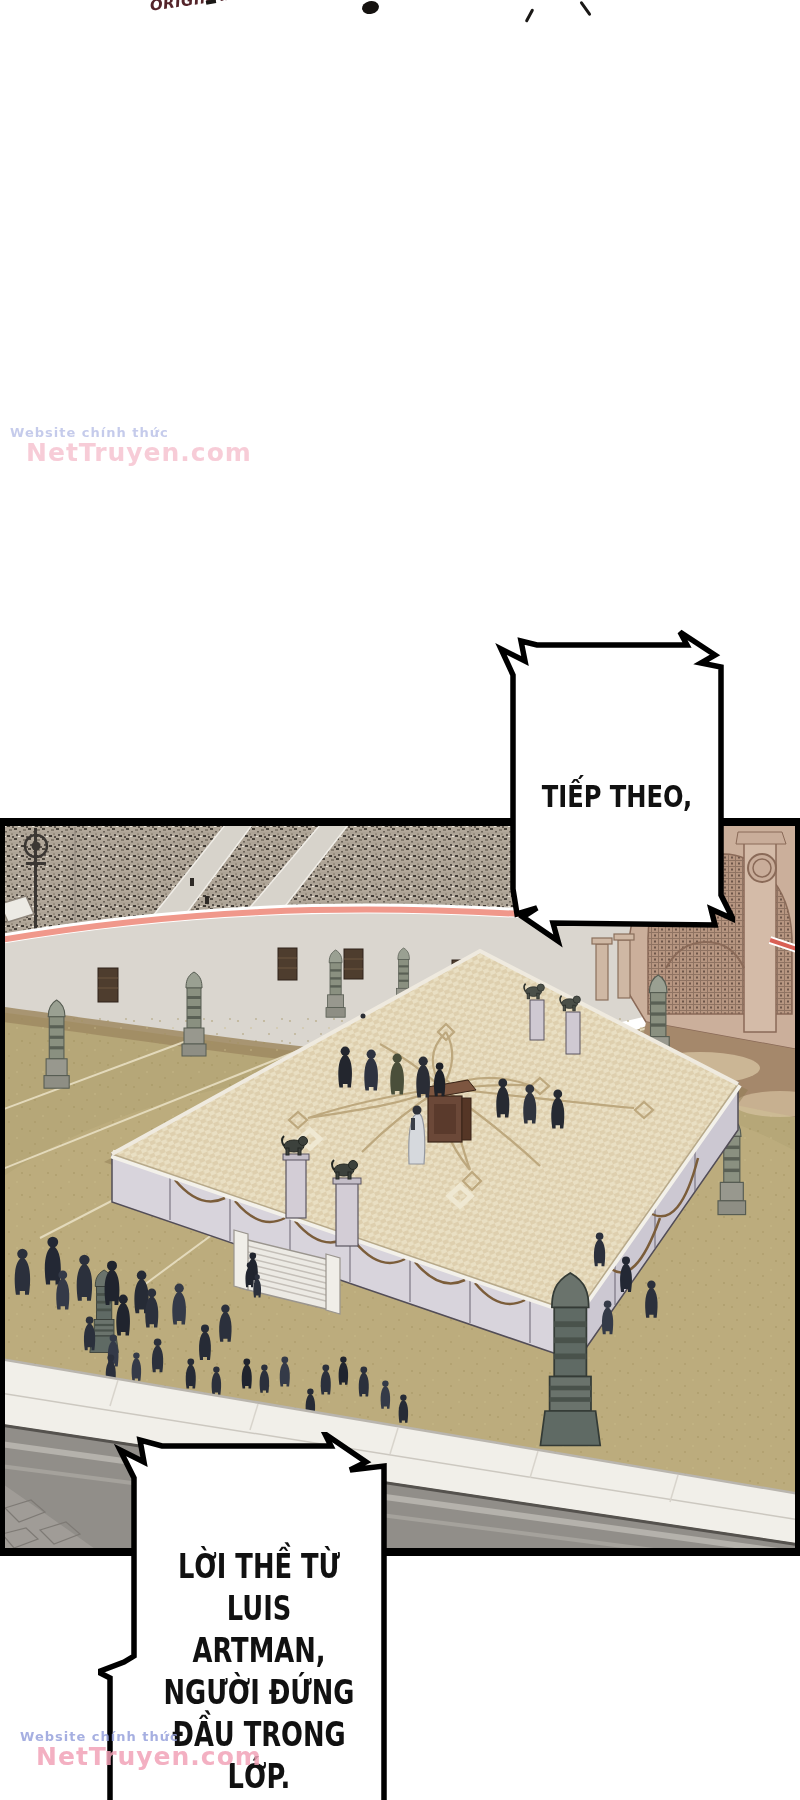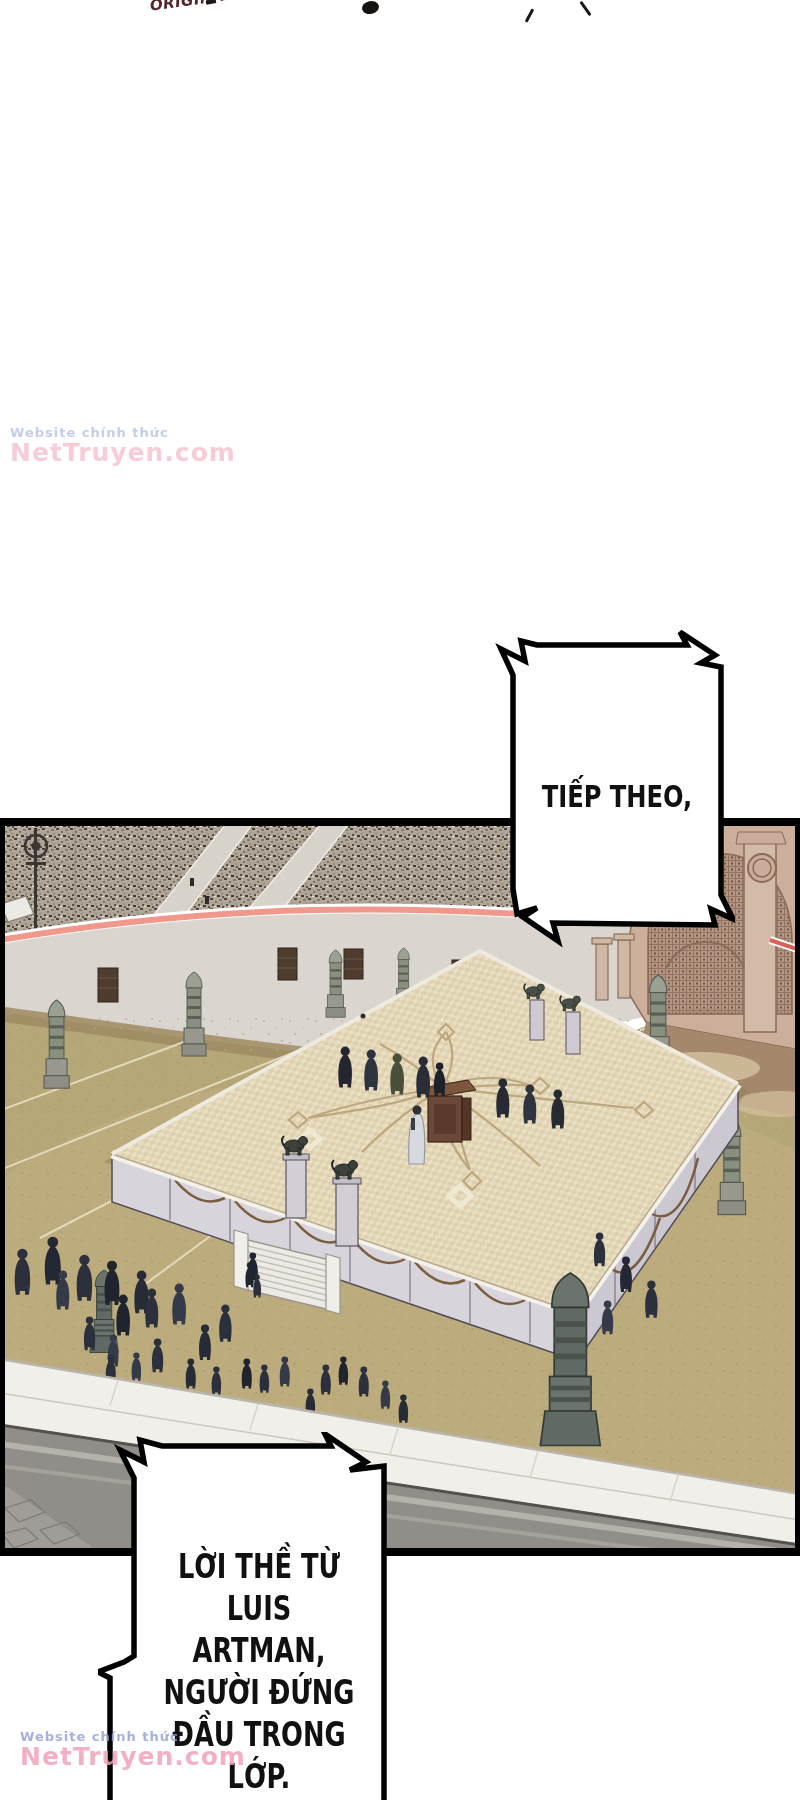--- a/index.html
+++ b/index.html
@@ -10,21 +10,21 @@
         white-space:nowrap;font-style:italic;font-weight:bold;}
   #logo .pre{font-size:15px;letter-spacing:.5px;}
   #logo .ttl{font-size:20px;color:#161414;letter-spacing:1px;margin-left:6px;font-weight:900;}
   .inkblob{position:absolute;left:362px;top:1px;width:17px;height:13px;background:#151210;border-radius:50%;transform:rotate(-12deg);}
   .inkmark1{position:absolute;left:528px;top:8px;width:3px;height:15px;background:#1a1816;transform:rotate(28deg);border-radius:2px;}
   .inkmark2{position:absolute;left:584px;top:0px;width:3px;height:17px;background:#1a1816;transform:rotate(-35deg);border-radius:2px;}
   .inkmark3{position:absolute;left:206px;top:0px;width:10px;height:4px;background:#1a1816;transform:rotate(-10deg);}
   
   .wm{position:absolute;z-index:40;line-height:1.05;font-weight:bold;pointer-events:none;}
   .wm .l1{font-size:13px;letter-spacing:1px;}
-  .wm .l2{font-size:25px;letter-spacing:1px;}
+  .wm .l2{font-size:25px;letter-spacing:1px;margin-left:16px;}
   #wm-top{left:10px;top:426px;opacity:.55;}
   #wm-bottom{left:20px;top:1730px;opacity:.85;}
   
   #panel{position:absolute;left:0;top:818px;width:800px;height:738px;z-index:1;}
   
   .bubble-svg{position:absolute;z-index:20;}
   #bubble1-svg{left:475px;top:627px;}
   #bubble2-svg{left:98px;top:1432px;}
   .btext{position:absolute;z-index:25;text-align:center;font-weight:900;color:#111;
          transform:scaleX(.78);transform-origin:center;}

